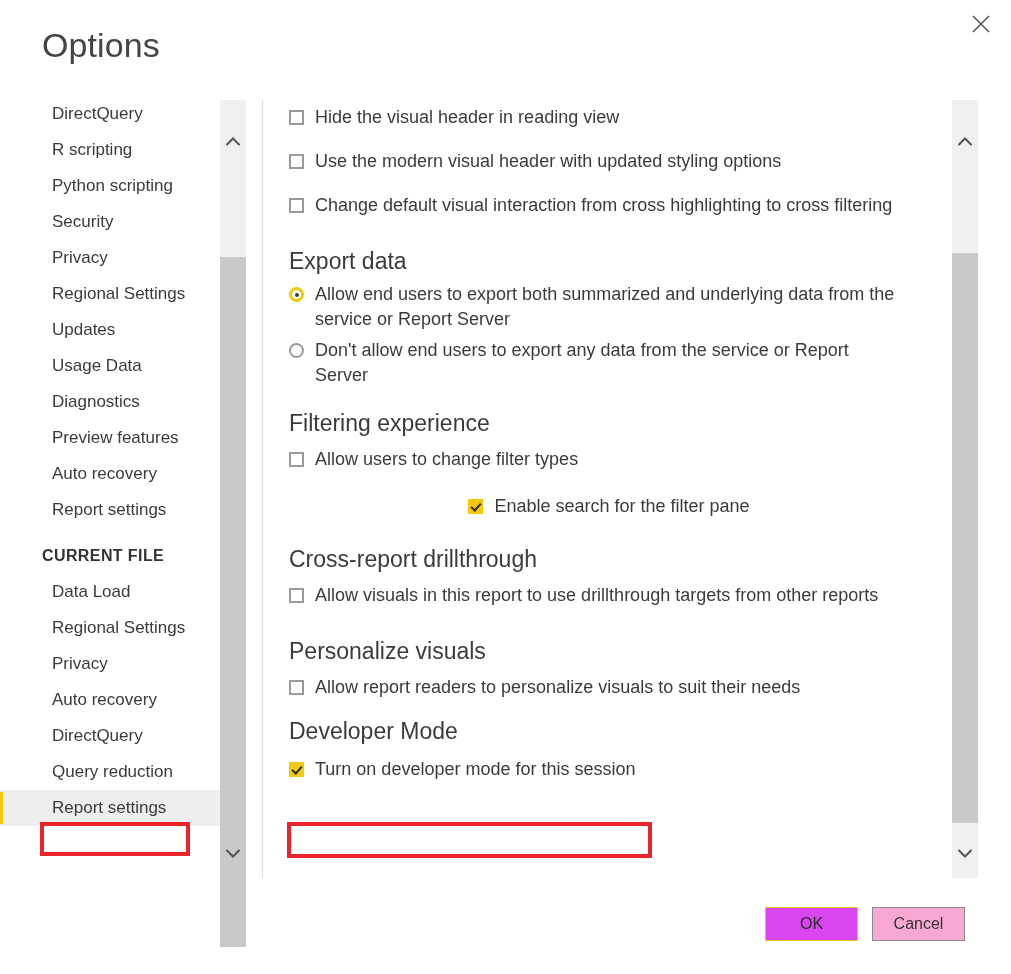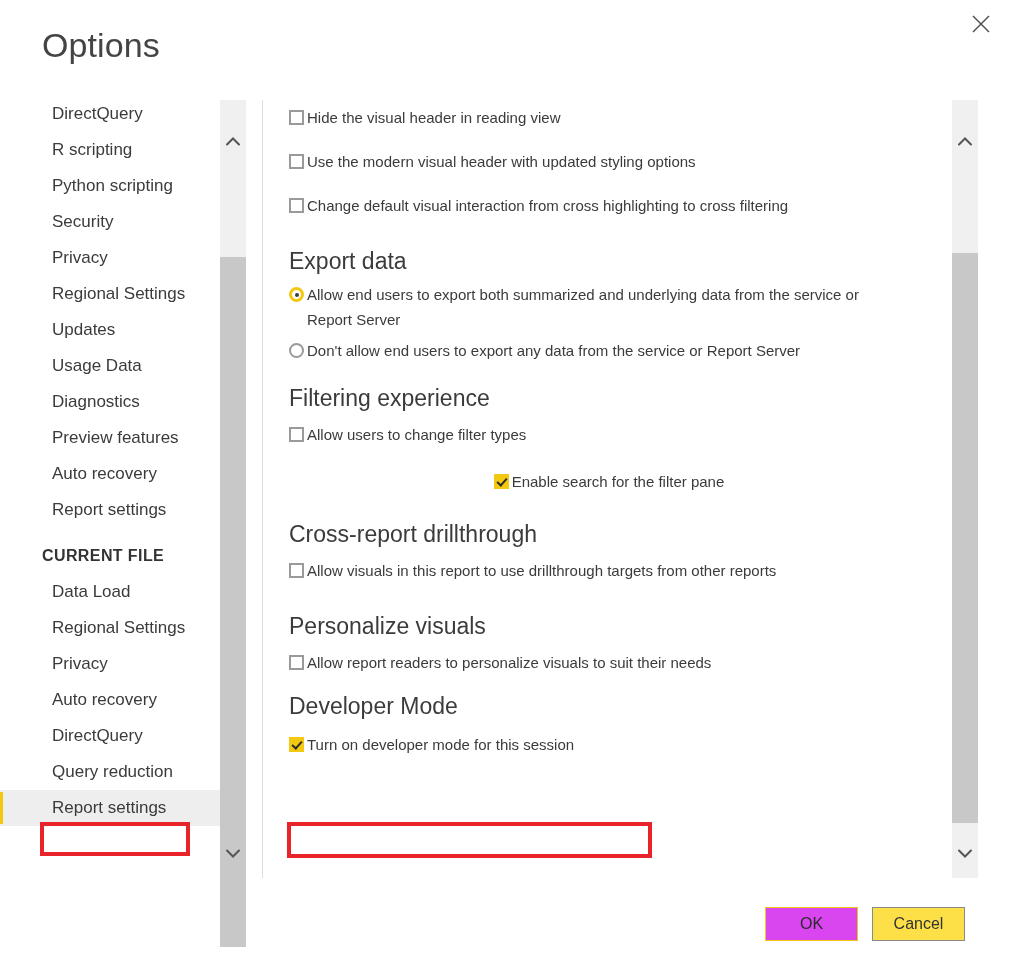--- a/index.html
+++ b/index.html
@@ -164,24 +164,24 @@
     margin: 0;
     padding: 0;
   }
 
   .opt-row {
     display: flex;
     align-items: flex-start;
     position: relative;
   }
   .opt-label {
-    font-size: 15px;
+    font-size: 18px;
     line-height: 25px;
     color: #3b3b3b;
-    padding-left: 3px;
+    padding-left: 11px;
   }
 
   
   .checkbox {
     flex: 0 0 auto;
     width: 15px;
     height: 15px;
     margin-top: 5px;
     border: 2px solid #9a9a9a;
     background: #ffffff;
@@ -257,21 +257,21 @@
     min-width: 93px;
     cursor: pointer;
     padding: 0 14px;
   }
   .btn-primary {
     background: #d946ef;
     border: 1px solid #f2c811;
     color: #2b2b2b;
   }
   .btn-secondary {
-    background: #fde047;
+    background: #f9a8d4;
     border: 1px solid #8a8a8a;
     color: #333333;
   }
 </style>
 </head>
 <body>
 
 <div class="dialog-title">Options</div>
 
 <button class="close-btn">

